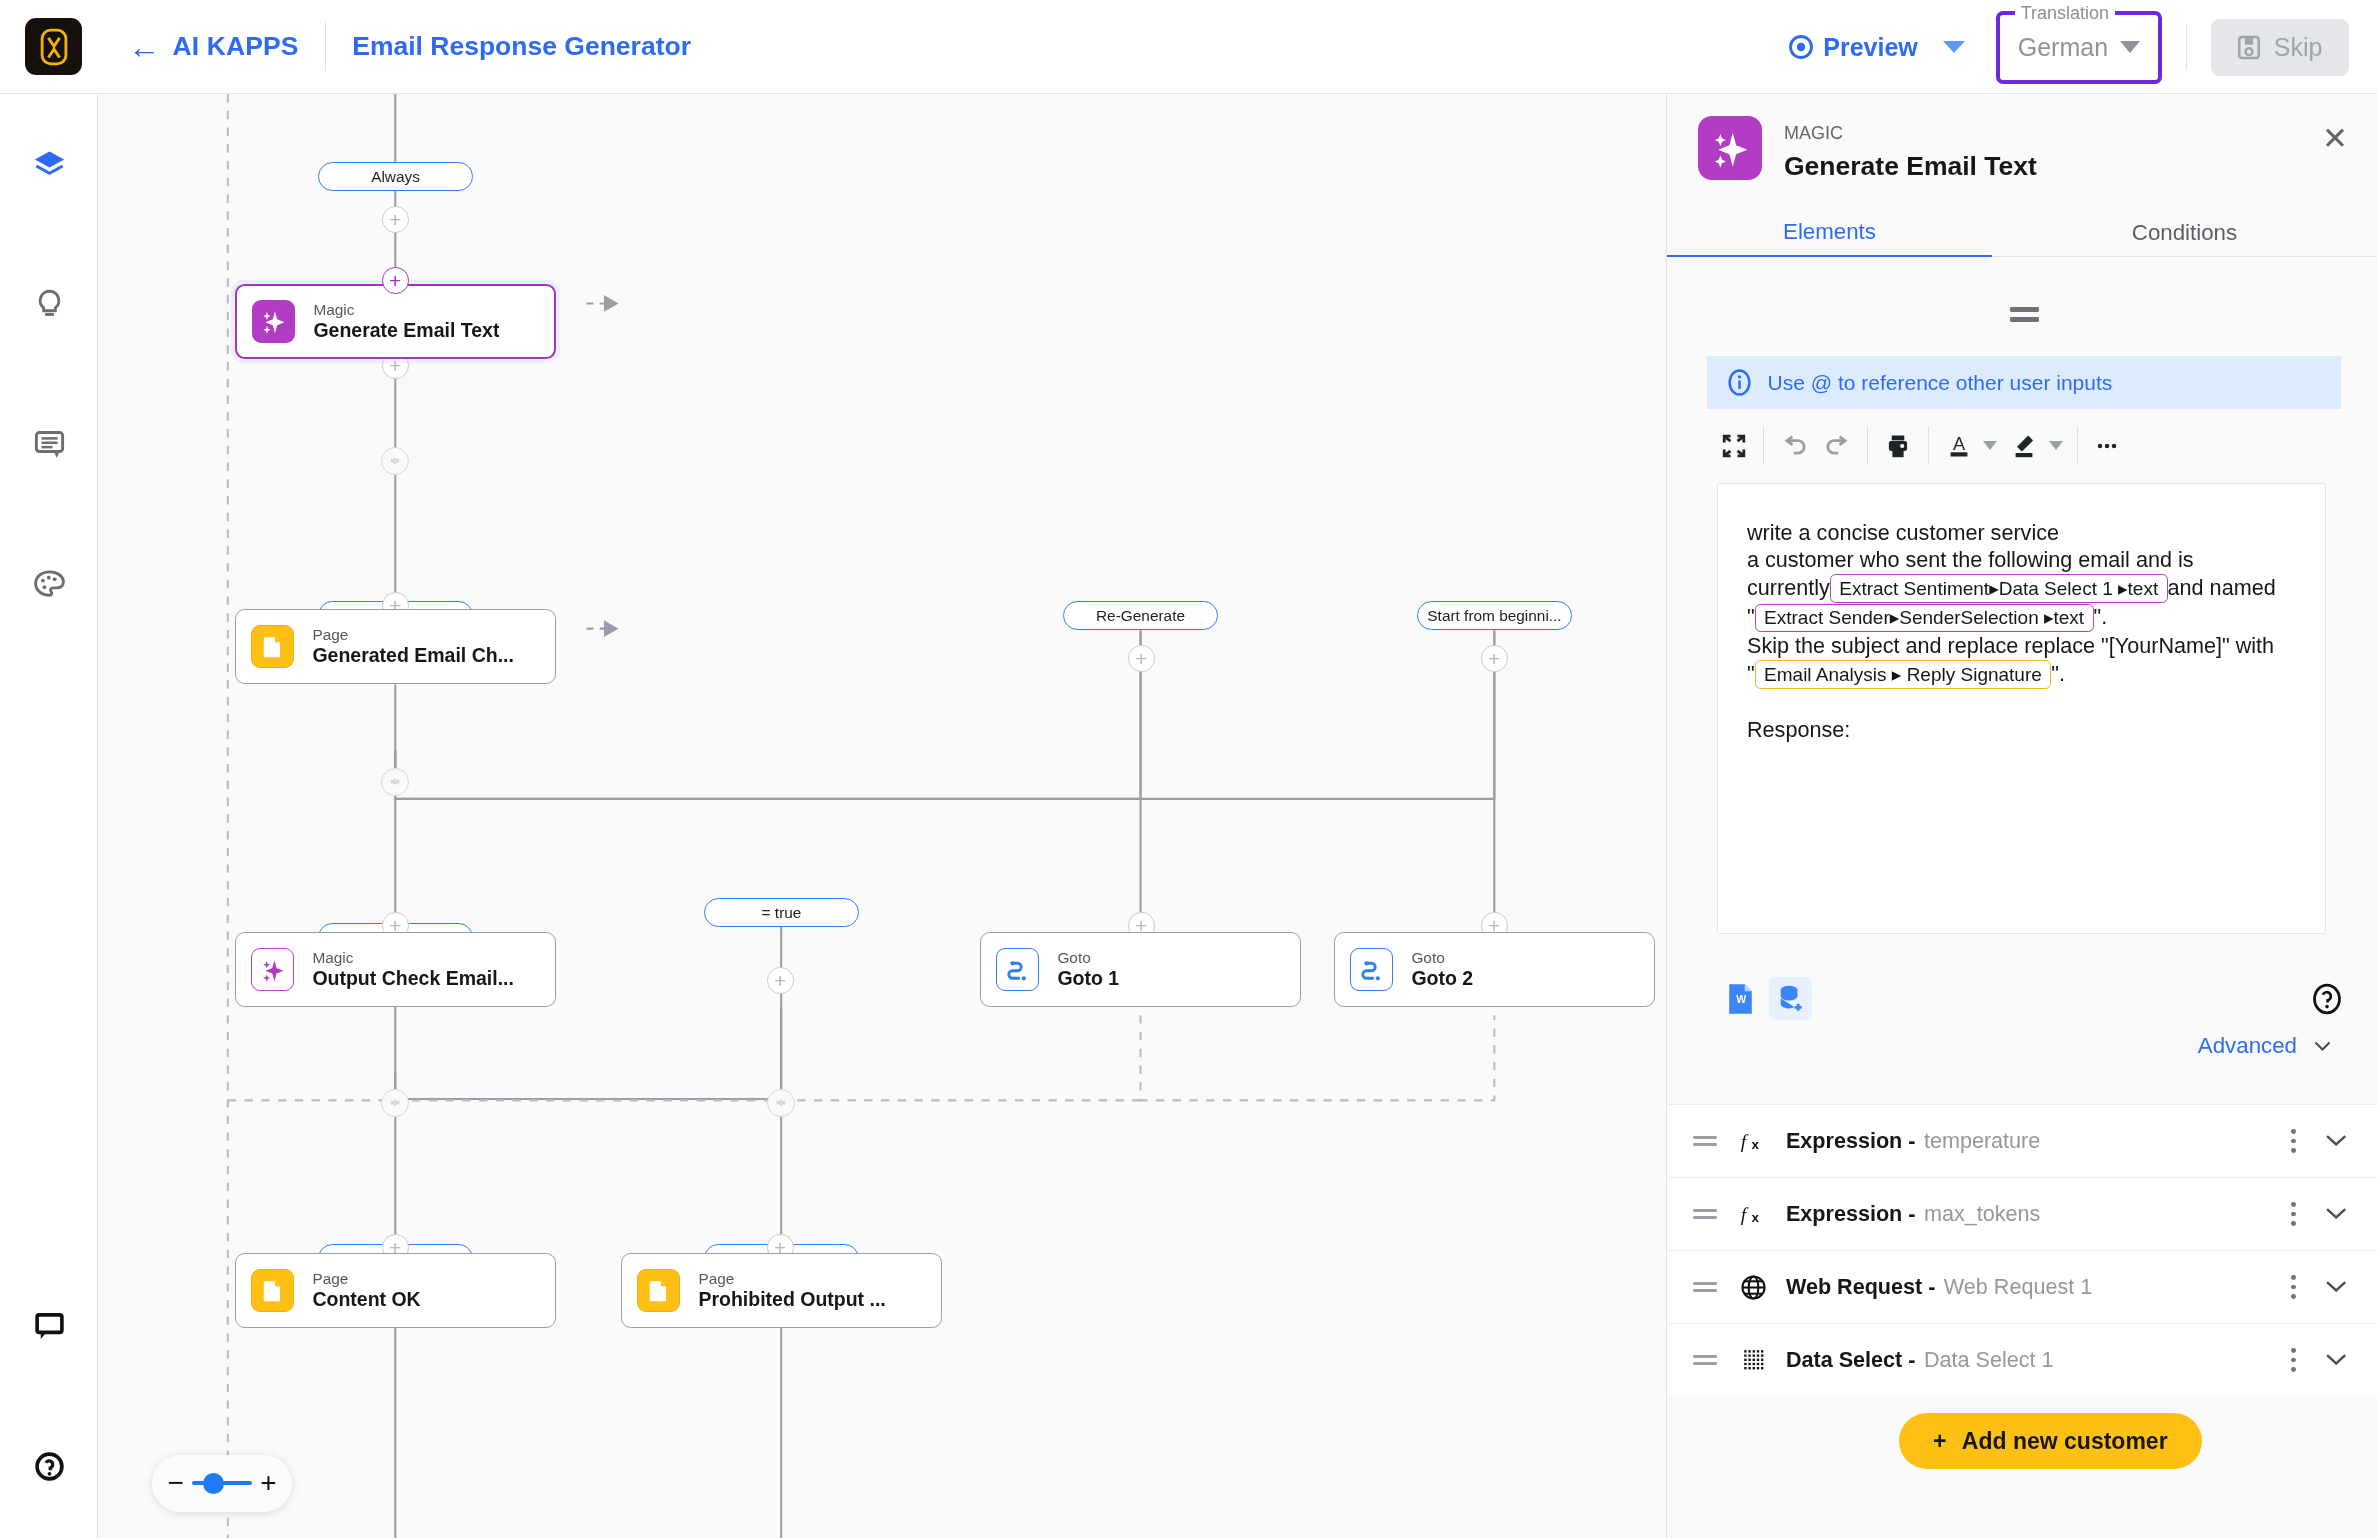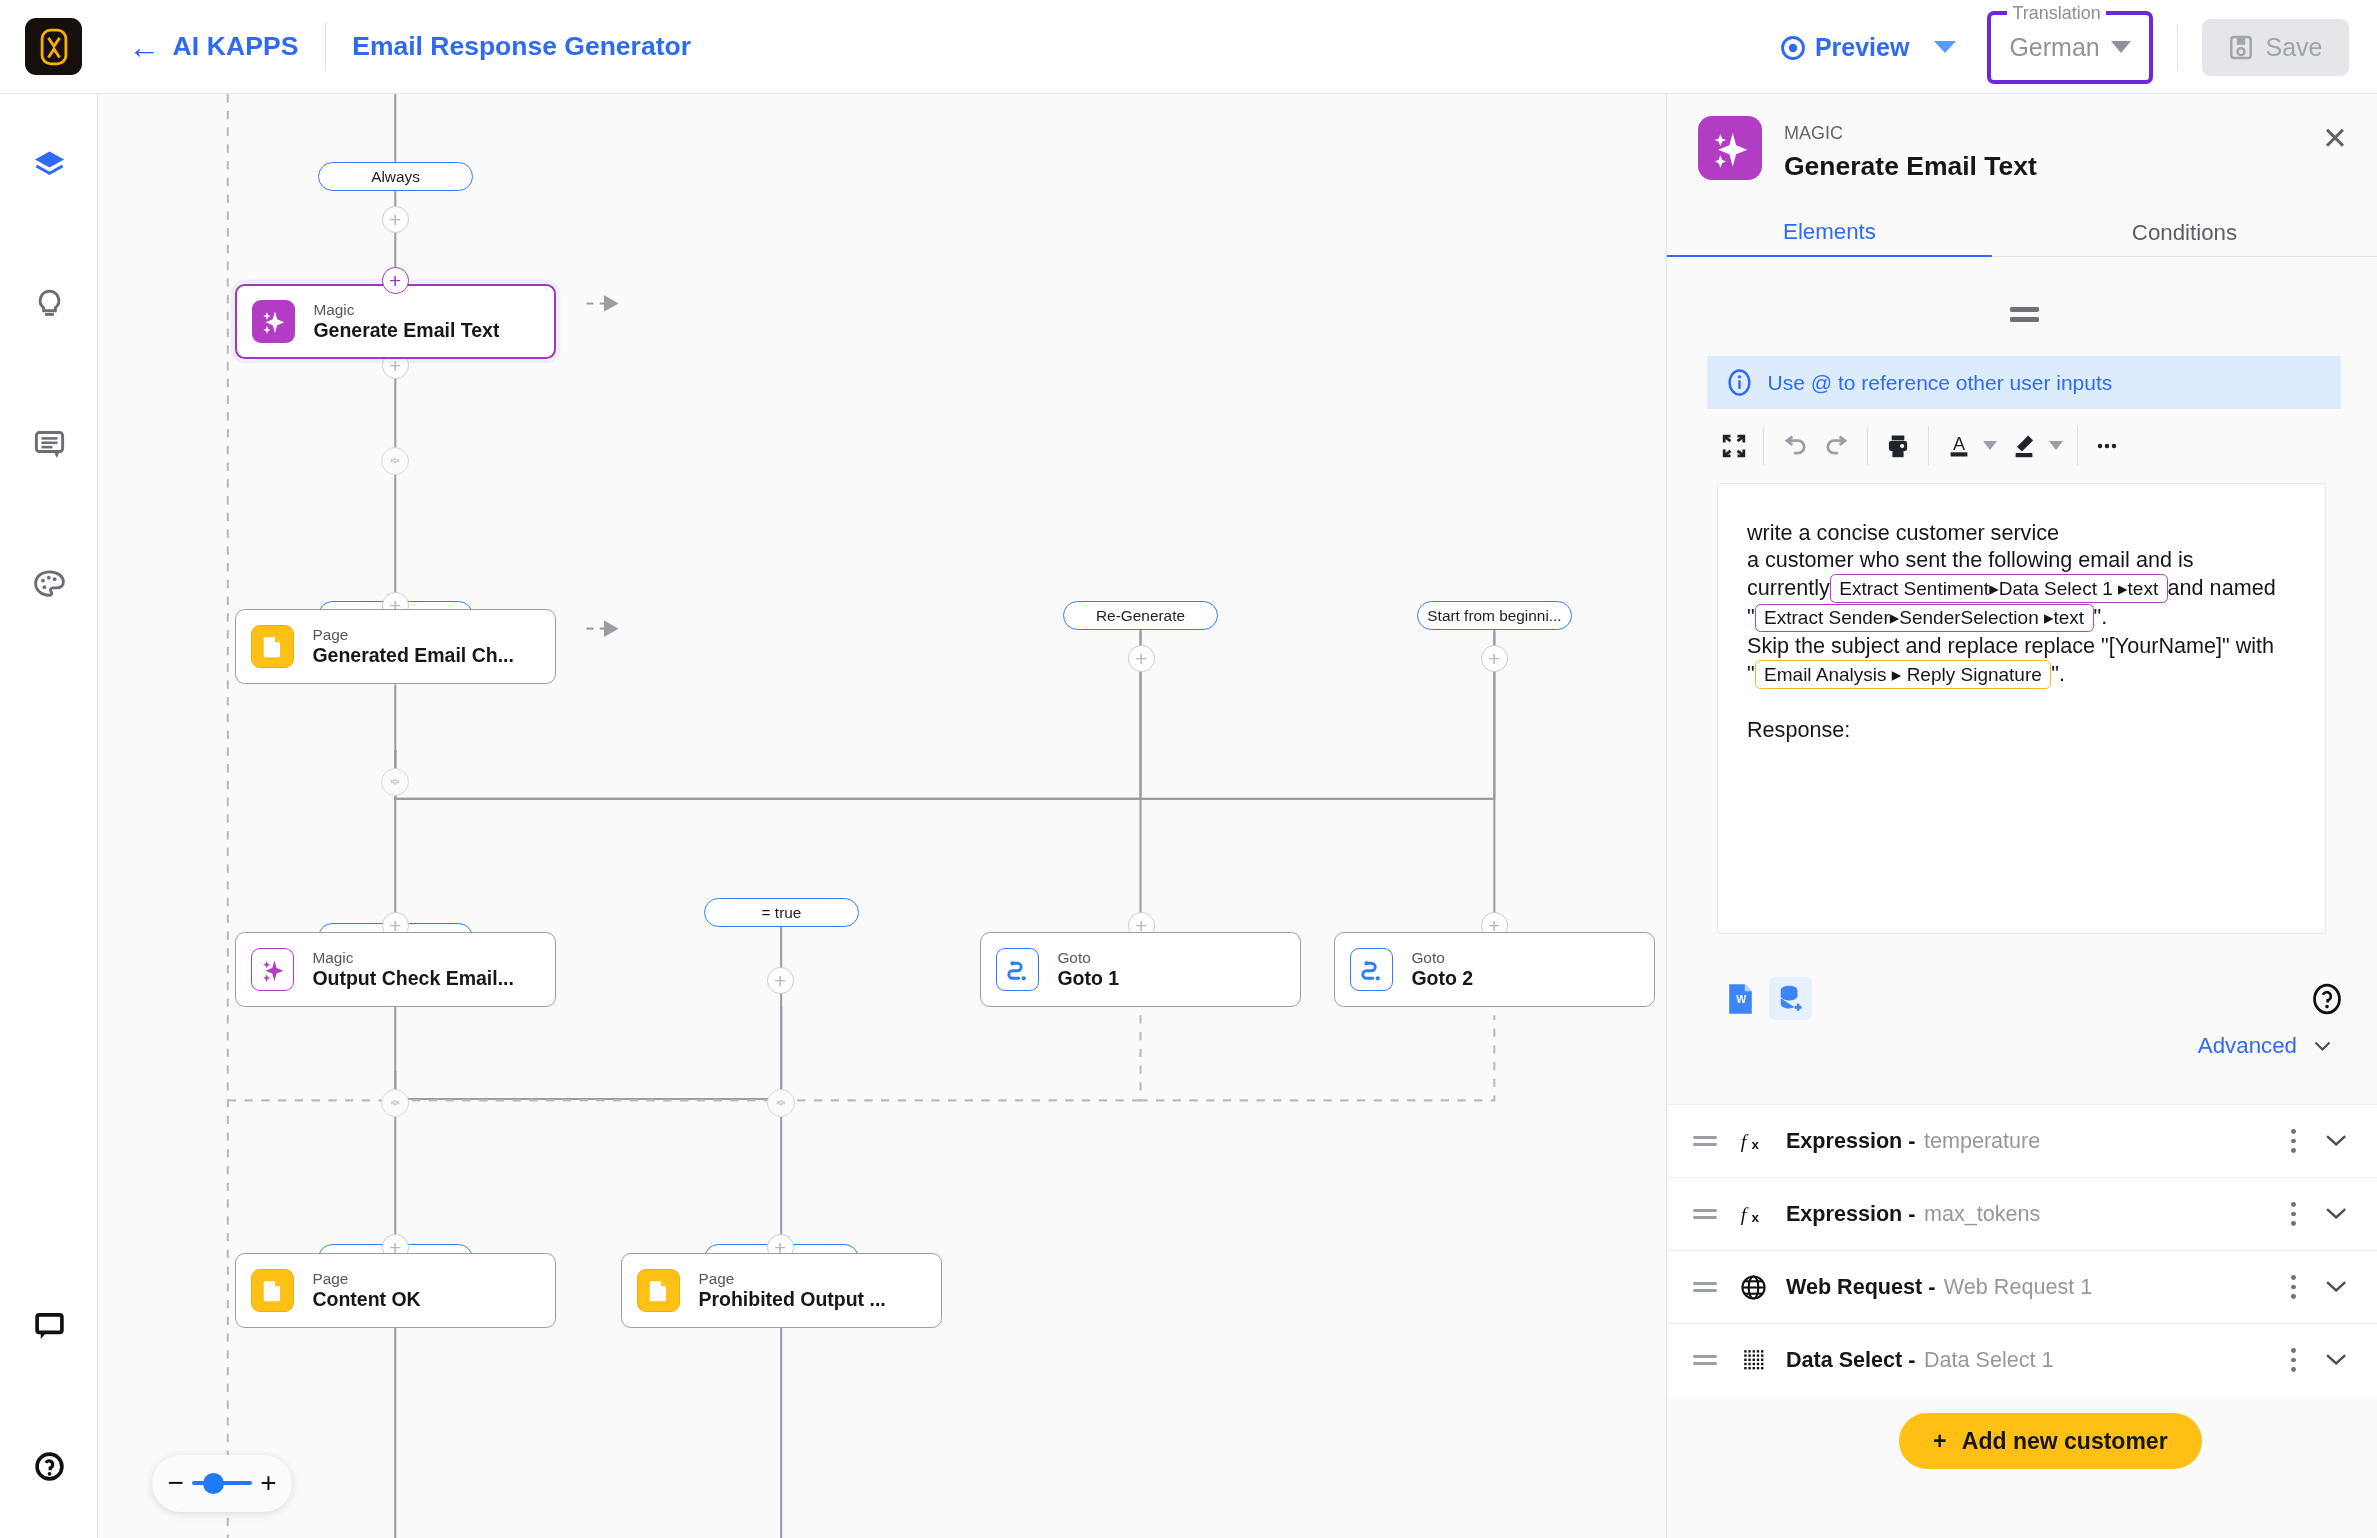--- a/index.html
+++ b/index.html
@@ -32,21 +32,21 @@
     letter-spacing: 0.1px; cursor: pointer;
   }
   .vdiv { width: 0.7px; height: 49px; background: #dfe1e5; margin: 0 26.5px; }
   .app-title { color: #2f6bf2; font-size: 26.5px; font-weight: 700; cursor: pointer; }
 
   .topbar-right {
     position: absolute; right: 0; top: 0; height: 94px;
     display: flex; align-items: center; padding-right: 28px; gap: 0;
   }
   .preview-btn {
-    display: flex; align-items: flex-end; gap: 8px; color: #2f6bf2;
+    display: flex; align-items: flex-start; gap: 8px; color: #2f6bf2;
     font-size: 25px; font-weight: 600; cursor: pointer;
   }
   .eye-ic { width: 28px; height: 28px; }
   .caret-blue {
     margin-left: 25px; margin-right: 31px;
     width: 0; height: 0; border-left: 11.2px solid transparent;
     border-right: 11.2px solid transparent; border-top: 12.6px solid #5b9bf5;
     cursor: pointer;
   }
   .translation-field {
@@ -273,21 +273,21 @@
       </div>
 
       <div class="vdiv2"></div>
 
       <div class="save-btn">
         <svg class="save-ic" viewBox="0 0 34 36">
           <rect x="3" y="3" width="28" height="30" rx="4" fill="none" stroke="#a0a4ab" stroke-width="3.5"></rect>
           <rect x="11" y="3" width="12" height="11" fill="#a0a4ab"></rect>
           <circle cx="17" cy="24" r="5" fill="none" stroke="#a0a4ab" stroke-width="3.5"></circle>
         </svg>
-        <span>Save</span>
+        <span>Skip</span>
       </div>
     </div>
   </div>
 
   <div class="rail">
     <div class="rail-ic" style="top:49px">
       <svg viewBox="0 0 48 48" width="35" height="35">
         <path d="M24 6 L44 17 L24 28 L4 17 Z" fill="#2f6bf2"></path>
         <path d="M6 26 L24 36 L42 26" fill="none" stroke="#2f6bf2" stroke-width="4"></path>
       </svg>

